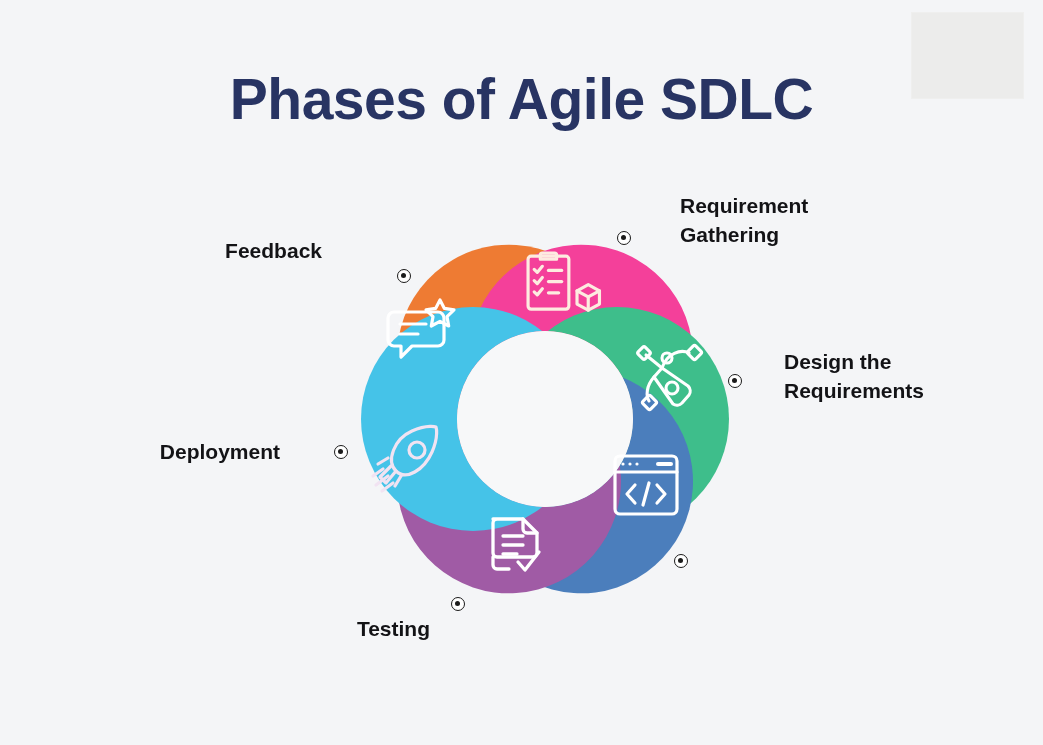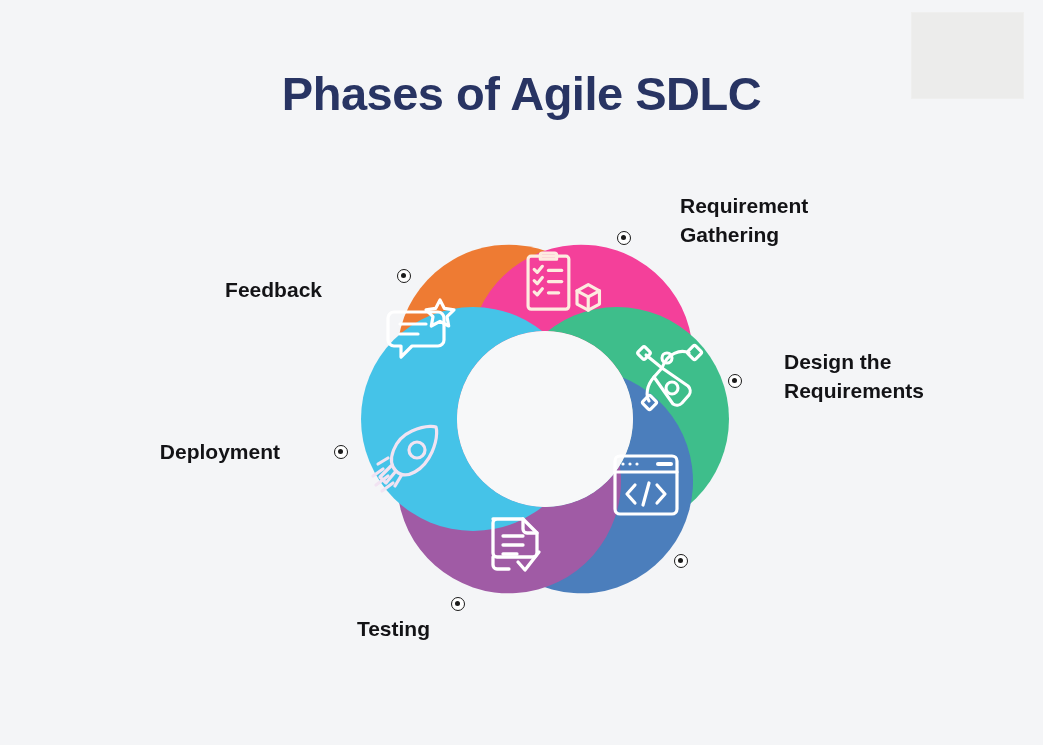--- a/index.html
+++ b/index.html
@@ -16,21 +16,21 @@
     position: relative;
   }
 
   
   #page-title {
     position: absolute;
     left: 0;
     top: 68px;
     width: 1043px;
     text-align: center;
-    font-size: 47px;
+    font-size: 57px;
     font-weight: bold;
     letter-spacing: -0.5px;
     color: #283463;
     line-height: 1.1;
   }
 
   
   #placeholder-box {
     position: absolute;
     left: 911px;
@@ -67,21 +67,21 @@
     line-height: 1.38;
     white-space: pre-line;
   }
   .phase-label.align-left  { text-align: left; }
 
   #label-requirement-gathering { left: 680px; top: 192px; width: 240px; }
   #label-design-the-requirements { left: 784px; top: 348px; width: 240px; }
   #label-coding { left: 712px; top: 569px; width: 200px; }
   #label-testing { right: 613px; top: 615px; width: 200px; text-align: right; }
   #label-deployment { right: 763px; top: 438px; width: 220px; text-align: right; }
-  #label-feedback { right: 721px; top: 237px; width: 220px; text-align: right; margin-top: 39px; }
+  #label-feedback { right: 721px; top: 237px; width: 220px; text-align: right; }
 
   
   .node-dot {
     position: absolute;
     width: 14px;
     height: 14px;
     border-radius: 50%;
     background: #ffffff;
     box-sizing: border-box;
     border: 1.6px solid #1b1b1b;

